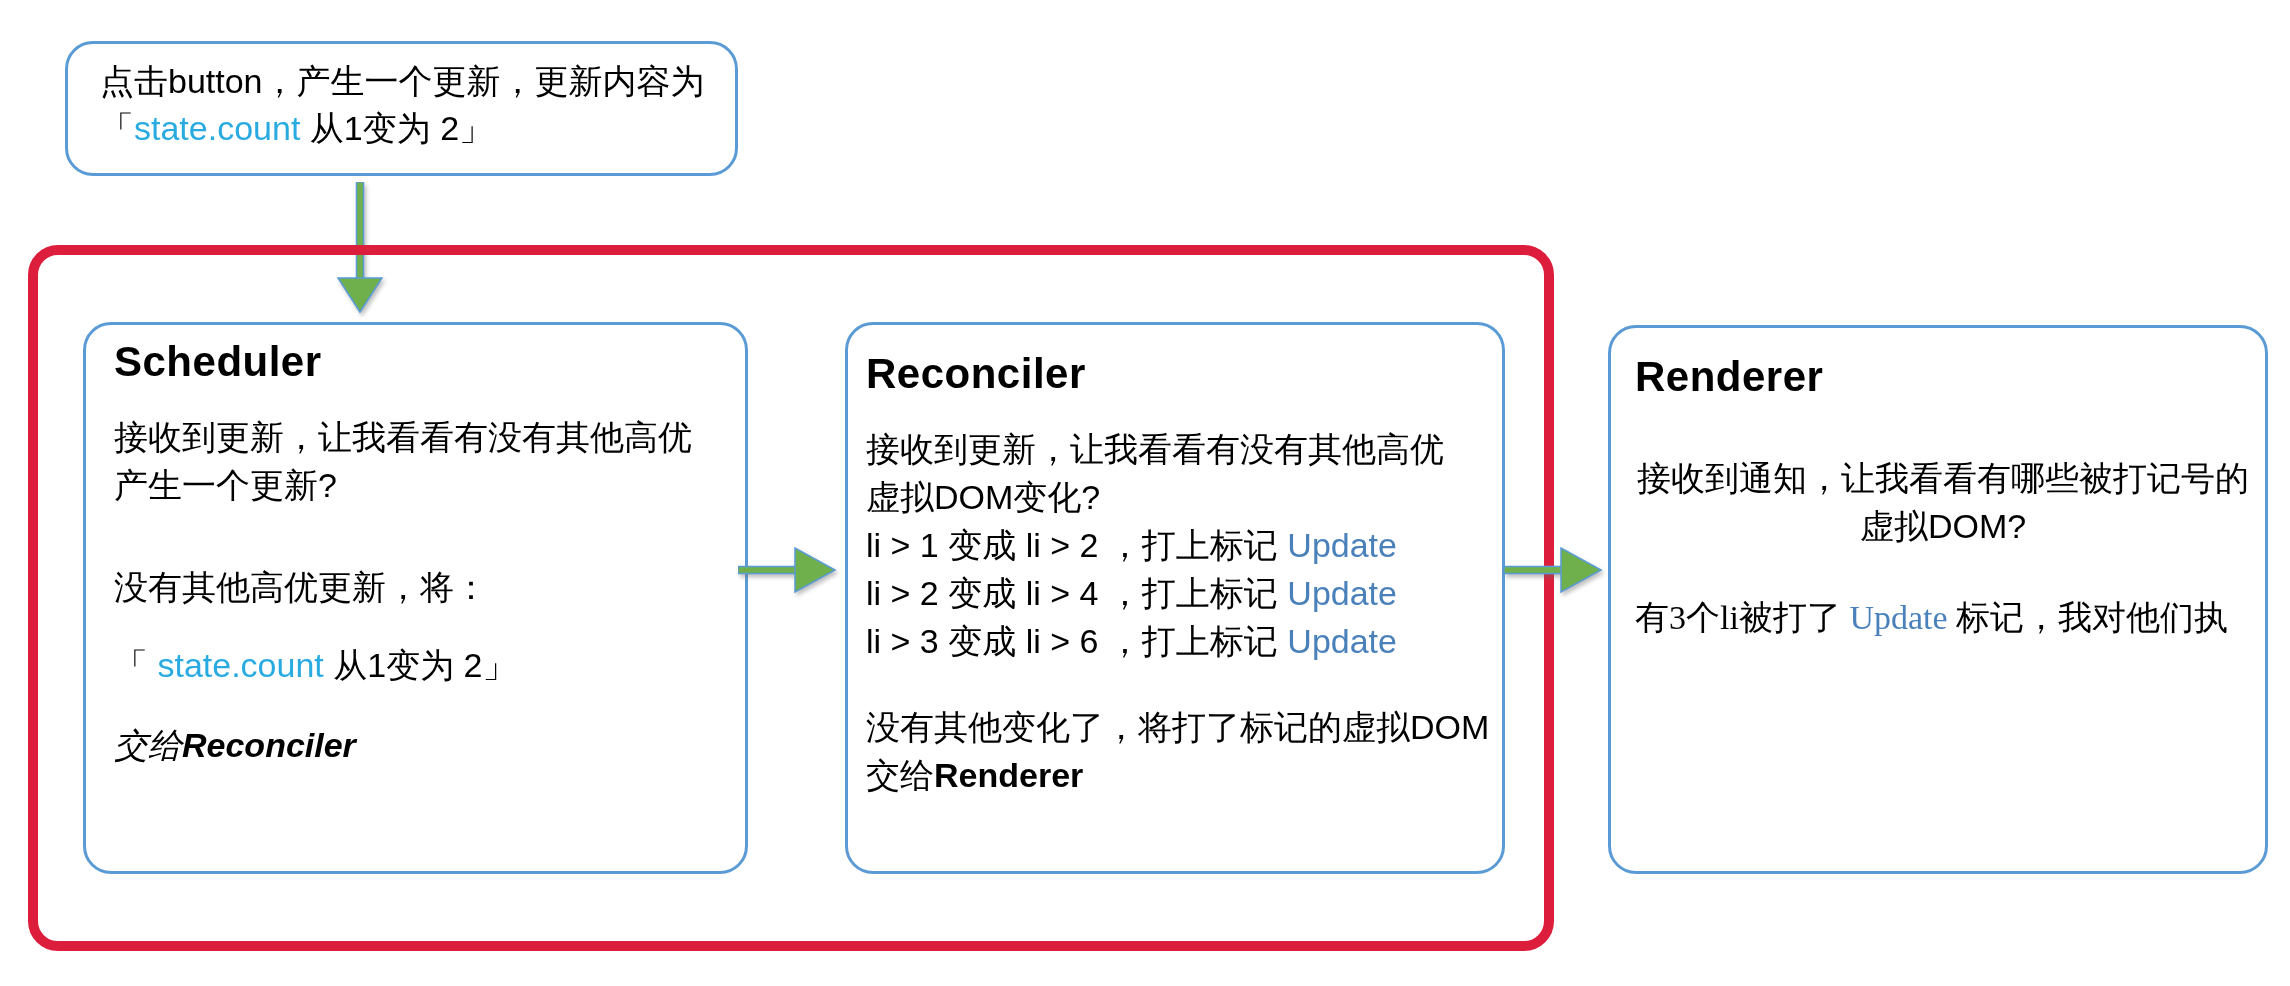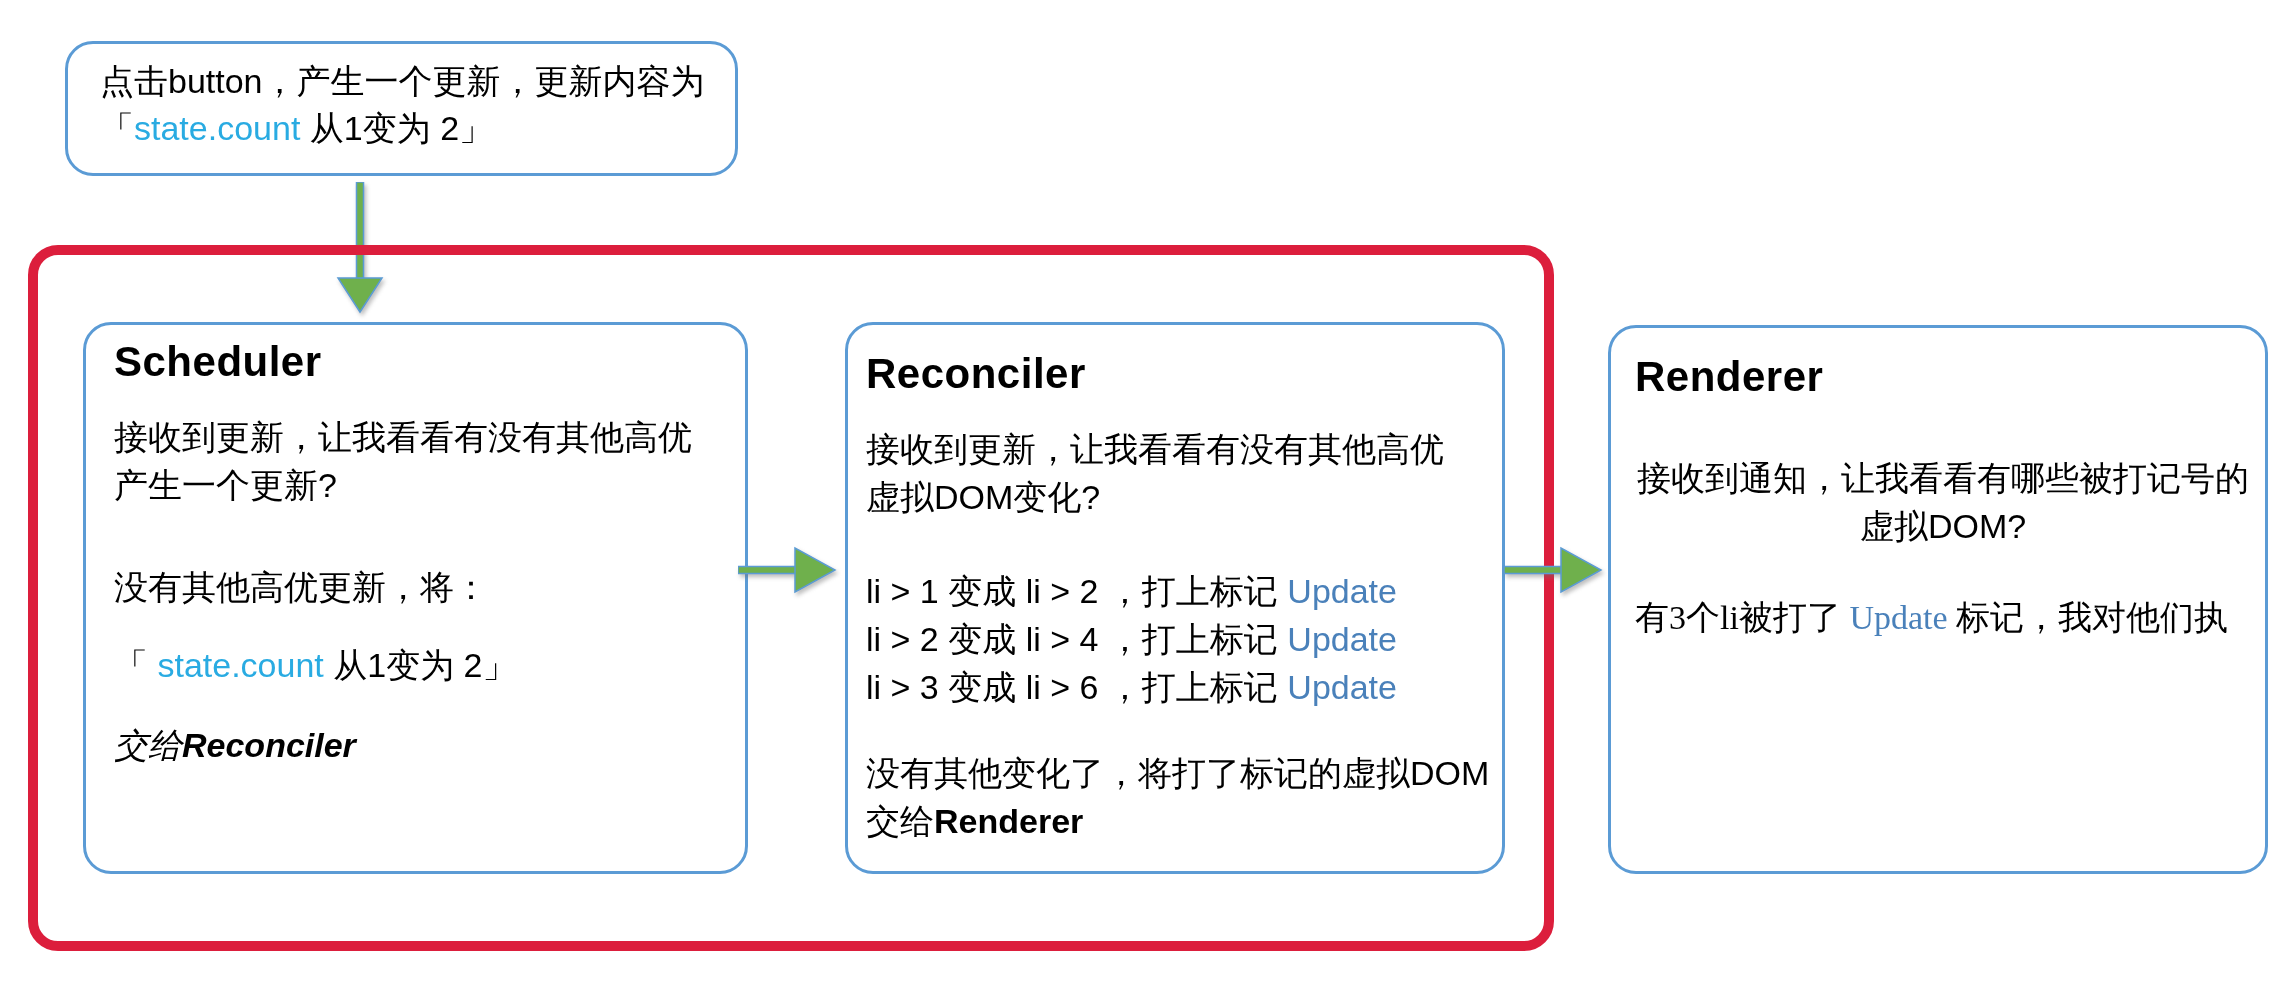--- a/index.html
+++ b/index.html
@@ -32,21 +32,21 @@
     font-size:42px;font-weight:bold;line-height:50px;margin:0 0 26px 0;
     letter-spacing:0.5px;
   }
   .para{font-size:34px;line-height:48px;margin:0;}
   .line{white-space:nowrap;}
   #top-box .para{font-size:34px;line-height:47px;} 
   .sched-p1{margin-top:0;}
   .sched-p2{margin-top:54px;}
   .sched-p3{margin-top:30px;}
   .sched-p4{margin-top:32px;font-style:italic;}
-  .recon-li{margin-top:46px;}
+  .recon-li{}
   .recon-p3{margin-top:38px;}
   .rend-title{margin-bottom:0;}
   .rend-p1{margin-top:52px;text-align:center;}
   .rend-p2{margin-top:44px;font-family:Liberation Serif, serif;}
   .code{color:var(--code_cyan,#29ABE2);}
   .tag{color:var(--tag_blue,#4A81BA);}
   .b{font-weight:bold;}
   .arrow{
     position:absolute;
     filter:drop-shadow(2px 3px 2px rgba(110,110,110,0.45));

